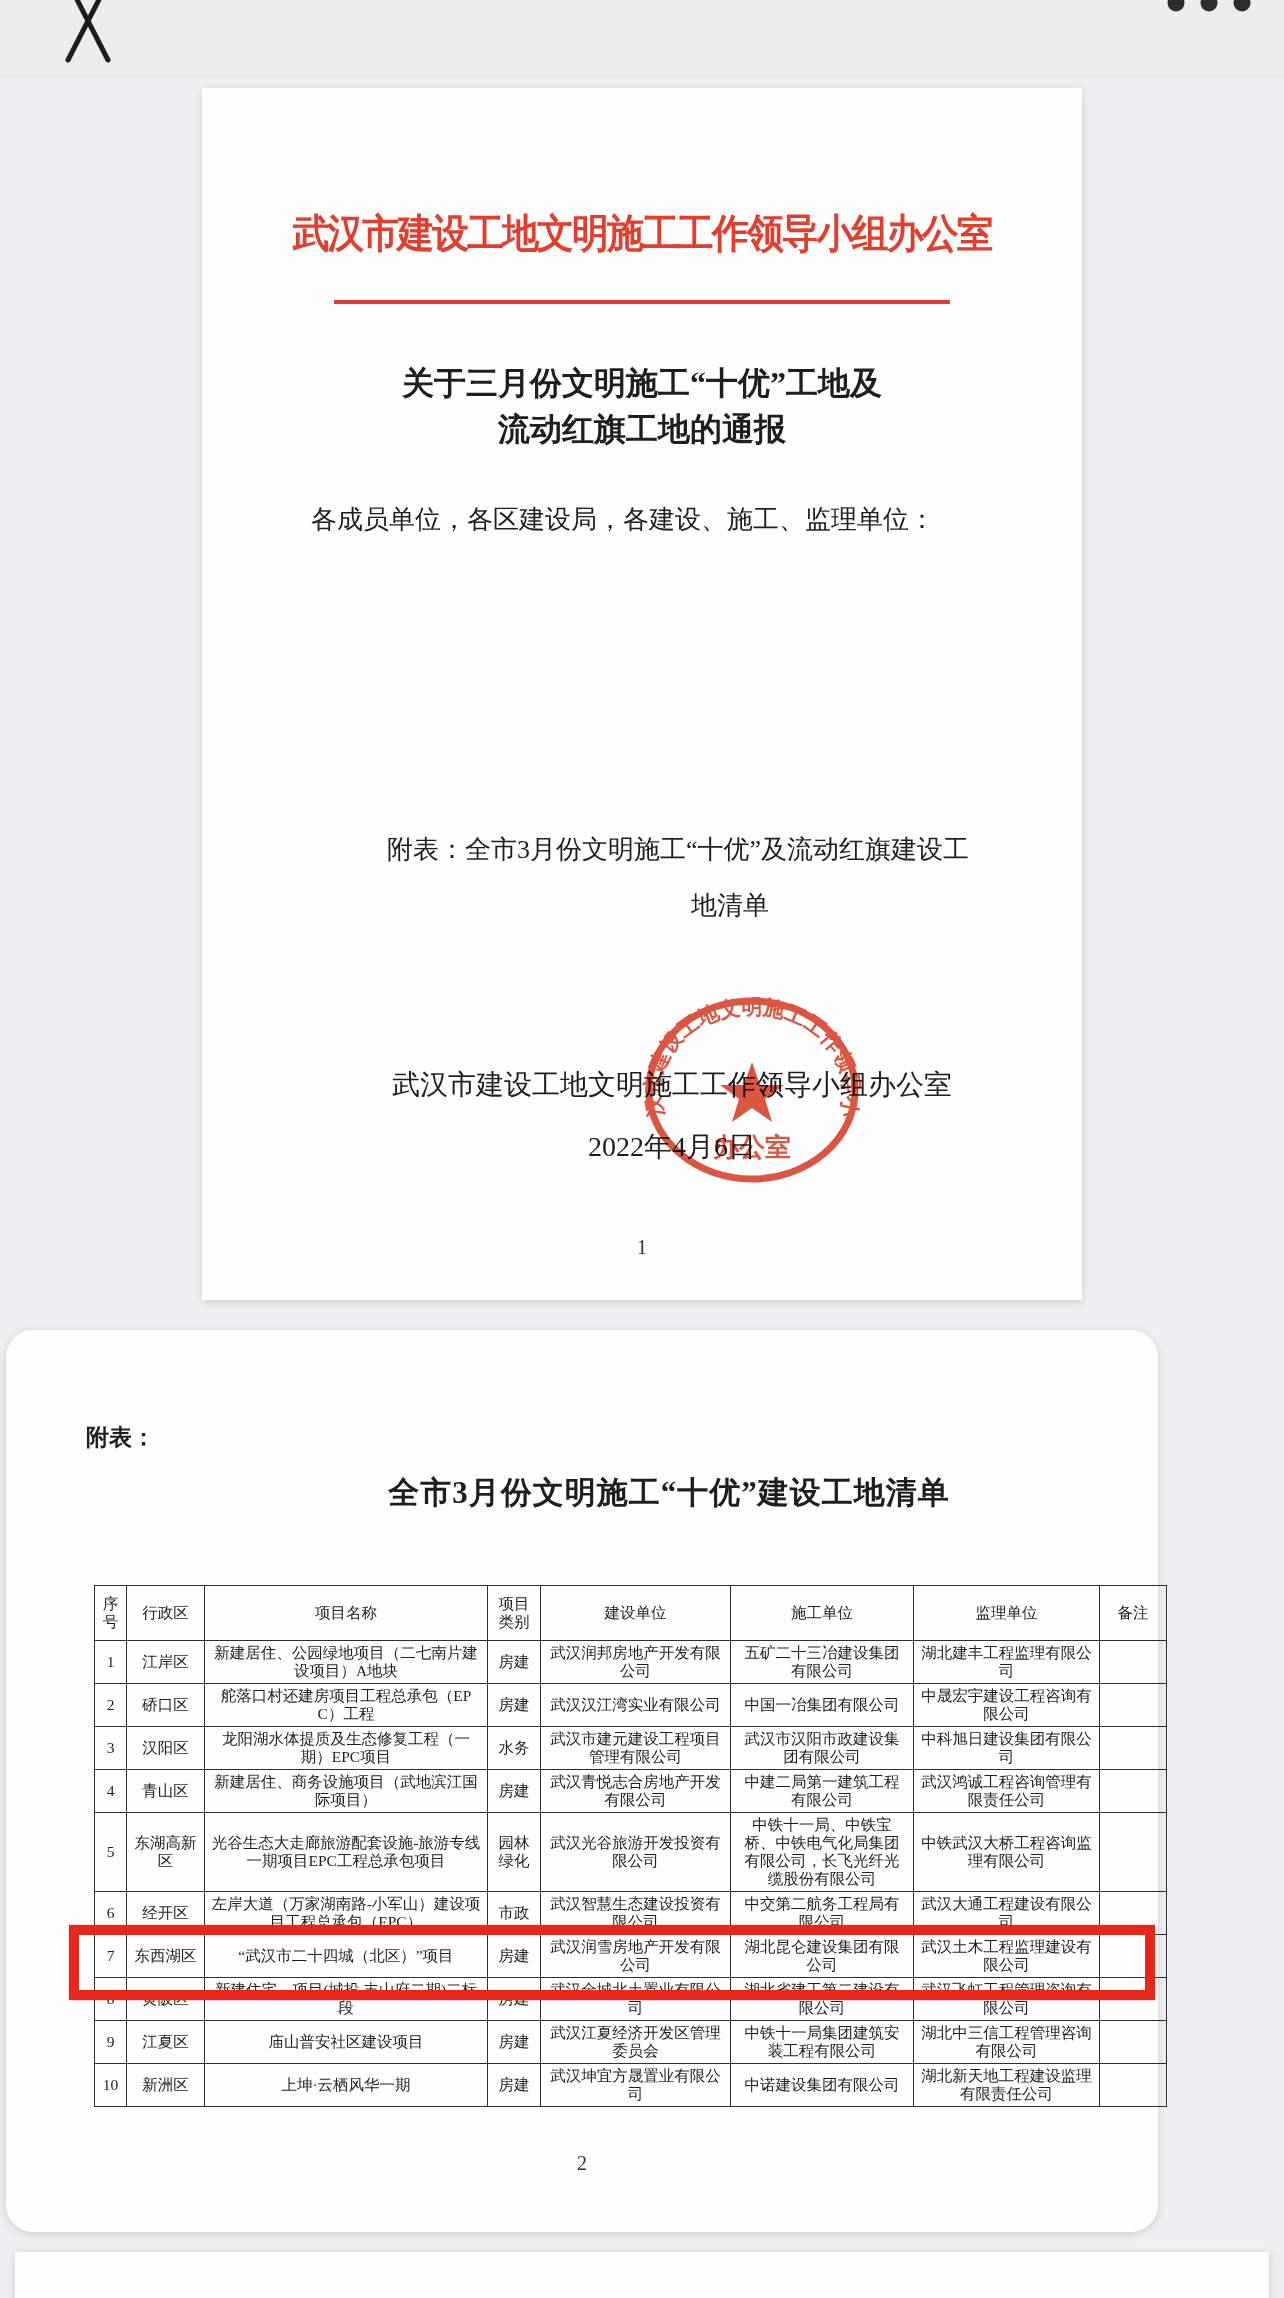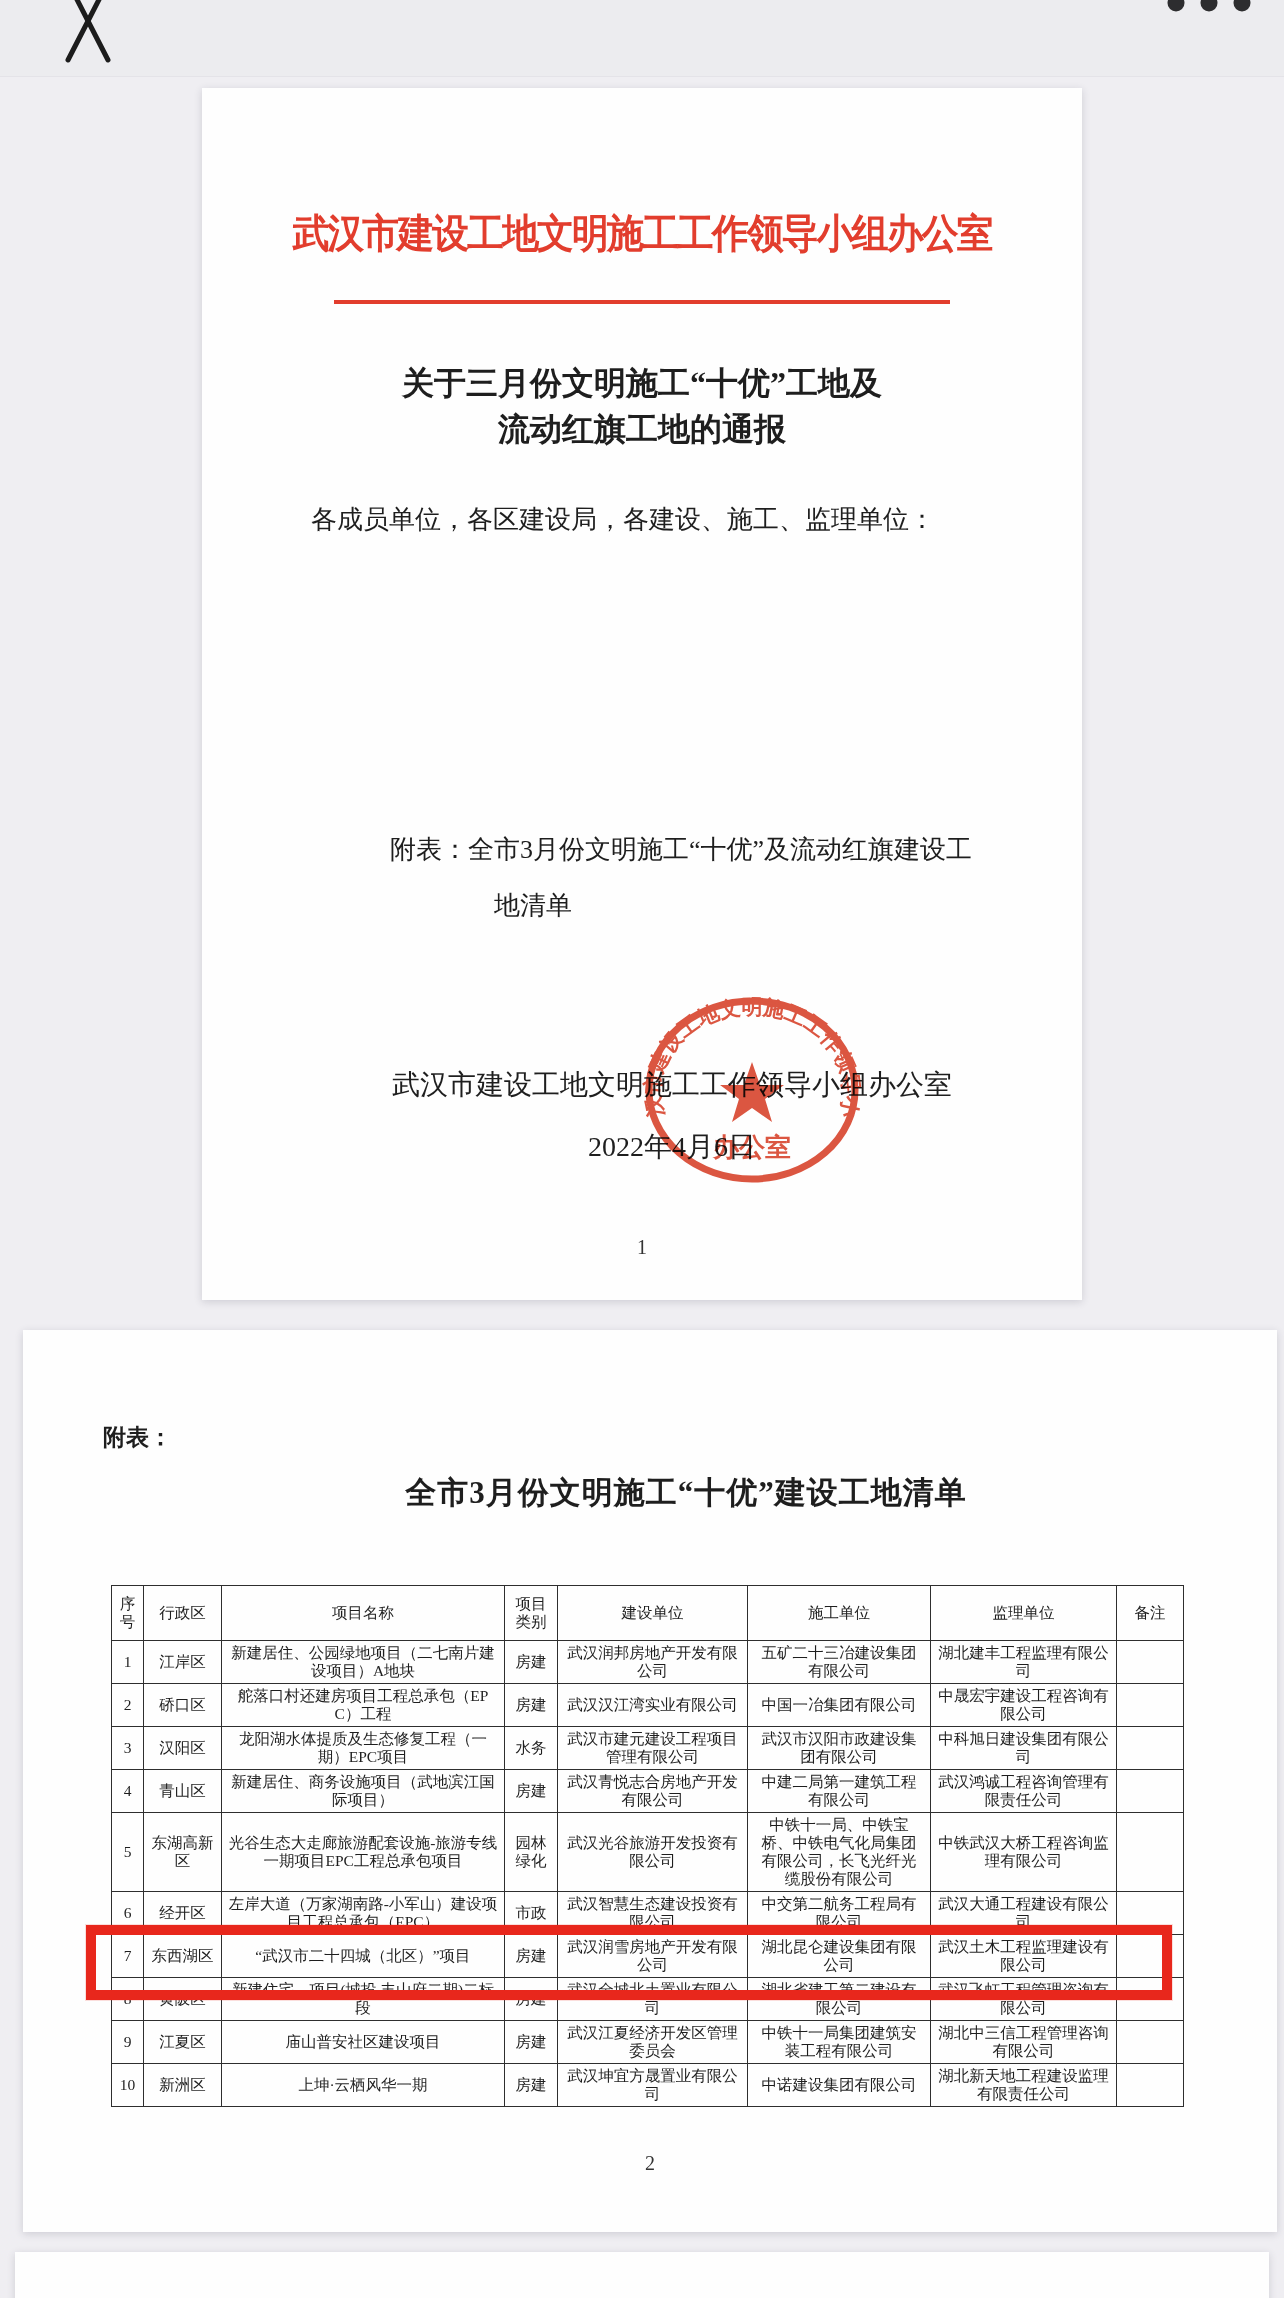--- a/index.html
+++ b/index.html
@@ -9,36 +9,36 @@
     font-family:"Liberation Serif","DejaVu Serif",serif;
     color:#1e1e1e;
   }
   
   .topbar{position:absolute;left:0;top:0;width:1284px;height:76px;background:#ececef;border-bottom:1px solid #e4e3e8;z-index:20;}
   .close-wrap{position:absolute;left:56px;top:-24px;width:64px;height:88px;cursor:pointer;}
   .more-wrap{position:absolute;left:1162px;top:-9px;width:96px;height:30px;cursor:pointer;}
   
   .page{position:absolute;background:#fefefe;box-shadow:0 2px 8px rgba(40,40,60,.16);}
   #page1{left:202px;top:88px;width:880px;height:1212px;}
-  #page2{left:23px;top:1330px;width:1254px;height:902px;}
+  #page2{left:6px;top:1330px;width:1152px;height:902px;border-radius:27px;}
   #page3{left:15px;top:2252px;width:1254px;height:60px;}
   
   .org-header{
     position:absolute;left:0;top:118px;width:880px;text-align:center;
     font-size:40px;font-weight:bold;color:#e23d2d;letter-spacing:-2px;
     transform:scaleX(.92);white-space:nowrap;
   }
   .red-rule{position:absolute;left:132px;top:212px;width:616px;height:4px;background:#e23d2d;}
   .doc-title{position:absolute;left:0;top:272px;width:880px;text-align:center;
     font-size:32px;font-weight:bold;line-height:46px;}
   .body-text{position:absolute;left:105px;top:400px;width:672px;
     font-size:26px;line-height:56px;text-align:justify;}
   .body-text .para{ text-indent:2em;margin:0;}
   .body-text .salu{ margin:4px;}
-  .attach-note{position:absolute;left:188px;top:734px;width:600px;font-size:26px;line-height:56px;}
+  .attach-note{position:absolute;left:176px;top:734px;width:600px;font-size:26px;line-height:56px;text-align:center;}
   .attach-note .l2{margin-left:104px;}
   .sig-block{position:absolute;left:150px;top:966px;width:640px;text-align:center;
     font-size:28px;line-height:62px;}
   .seal{position:absolute;left:436px;top:902px;width:228px;height:200px;opacity:.9;
     mix-blend-mode:multiply;pointer-events:none;}
   .pageno{position:absolute;left:0;width:100%;text-align:center;font-size:20px;color:#333;}
   #page1 .pageno{top:1148px;}
   #page2 .pageno{top:822px;}
   
   .attach-label{position:absolute;left:80px;top:92px;font-size:23px;font-weight:bold;}

